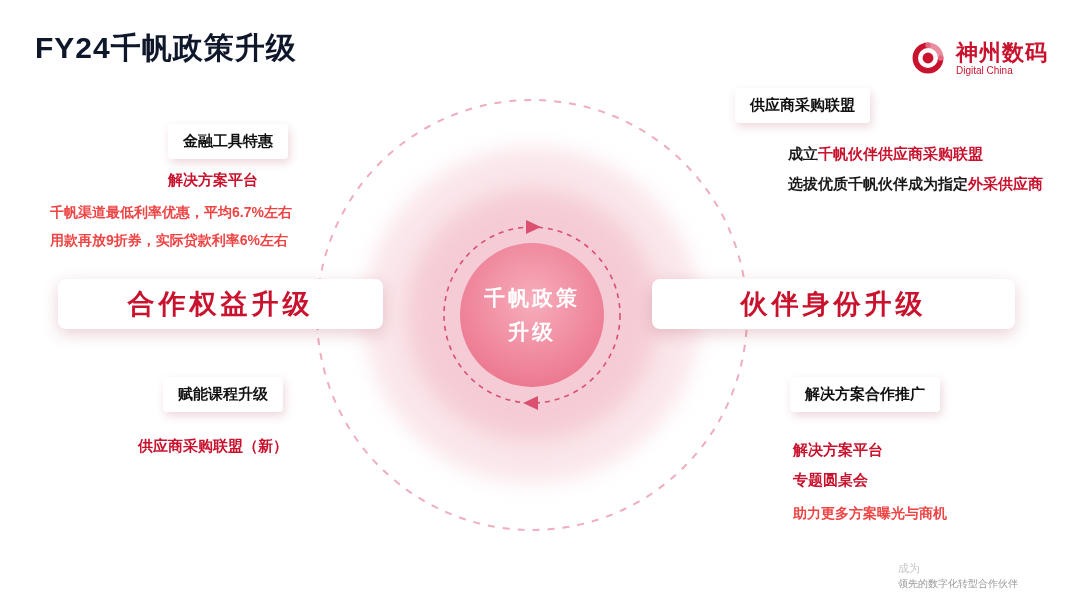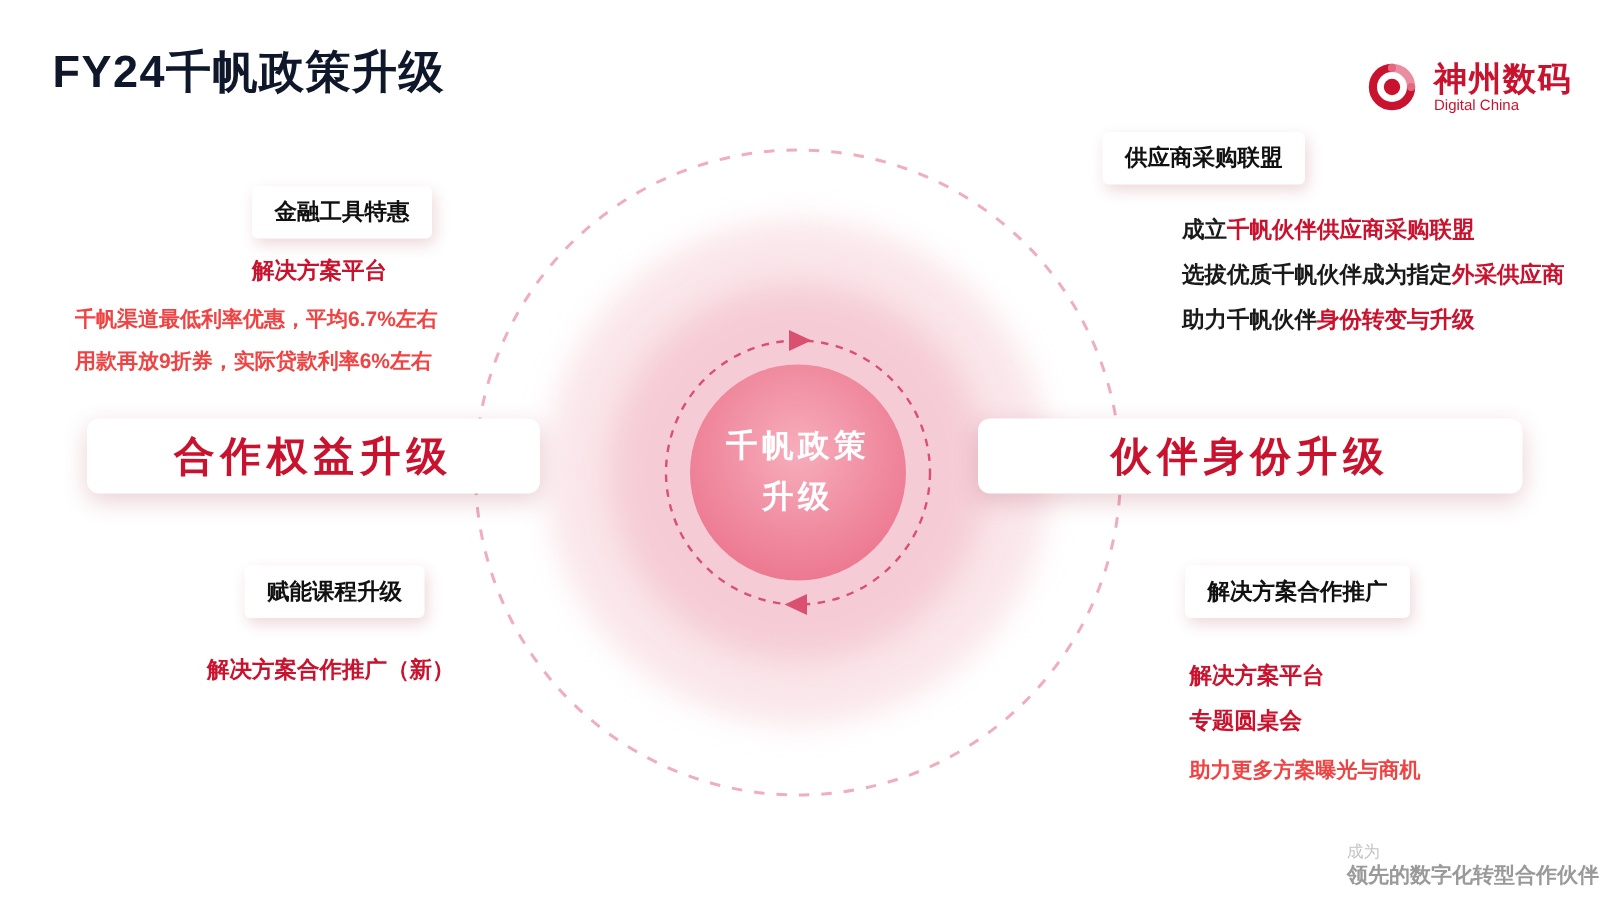--- a/index.html
+++ b/index.html
@@ -30,21 +30,21 @@
 
   .red-sub { position:absolute; font-size:15px; font-weight:bold; color:#c9132e; z-index:3; white-space:nowrap; }
   .body-lines { position:absolute; font-size:14px; font-weight:600; color:#ef4444;
                 line-height:28px; z-index:3; white-space:nowrap; }
   .mix-lines { position:absolute; font-size:15px; color:#1a1a1a; line-height:30px; z-index:3; white-space:nowrap; }
   .mix-lines .hl { color:#c9132e; font-weight:bold; }
   .mix-lines .pre { font-weight:600;text-align:center; }
 
   .footer { position:absolute; left:898px; top:561px; line-height:15px; z-index:4; }
   .footer-l1 { font-size:11px; color:#c4c4c4; }
-  .footer-l2 { font-size:14px; color:#9a9a9a; font-weight:700; }
+  .footer-l2 { font-size:10px; color:#9a9a9a; font-weight:400; }
 </style>
 </head>
 <body>
 
 <div class="slide">
 
   <h1 class="title">FY24千帆政策升级</h1>
 
   <div class="logo">
     <svg width="40" height="40" viewBox="0 0 44 44">
@@ -86,38 +86,35 @@
 
   <div class="tag-box" style="left:168px; top:124px;">金融工具特惠</div>
 
   <div class="red-sub" style="left:168px; top:171px;">解决方案平台</div>
 
   <div class="body-lines" style="left:50px; top:198px;">
     <div>千帆渠道最低利率优惠，平均6.7%左右</div>
     <div>用款再放9折券，实际贷款利率6%左右</div>
   </div>
 
-  <div class="pill" style="left:58px; top:279px; width:302px; height:50px;">合作权益升级</div>
+  <div class="pill" style="left:58px; top:279px; width:325px; height:50px;">合作权益升级</div>
 
   <div class="tag-box" style="left:163px; top:377px;">赋能课程升级</div>
 
-  <div class="red-sub" style="left:138px; top:437px;">解决方案合作推广（新）</div>
+  <div class="red-sub" style="left:138px; top:437px;">供应商采购联盟（新）</div>
 
 
   <div class="tag-box" style="left:735px; top:88px;">供应商采购联盟</div>
 
   <div class="mix-lines" style="left:788px; top:139px;">
     <div>
       <span class="pre">成立</span><span class="hl">千帆伙伴供应商采购联盟</span>
     </div>
     <div>
       <span class="pre">选拔优质千帆伙伴成为指定</span><span class="hl">外采供应商</span>
-    </div>
-    <div>
-      <span class="pre">助力千帆伙伴</span><span class="hl">身份转变与升级</span>
     </div>
   </div>
 
   <div class="pill" style="left:652px; top:279px; width:363px; height:50px;">伙伴身份升级</div>
 
   <div class="tag-box" style="left:790px; top:377px;">解决方案合作推广</div>
 
   <div class="red-sub" style="left:793px; top:441px;">解决方案平台</div>
 
   <div class="red-sub" style="left:793px; top:471px;">专题圆桌会</div>

